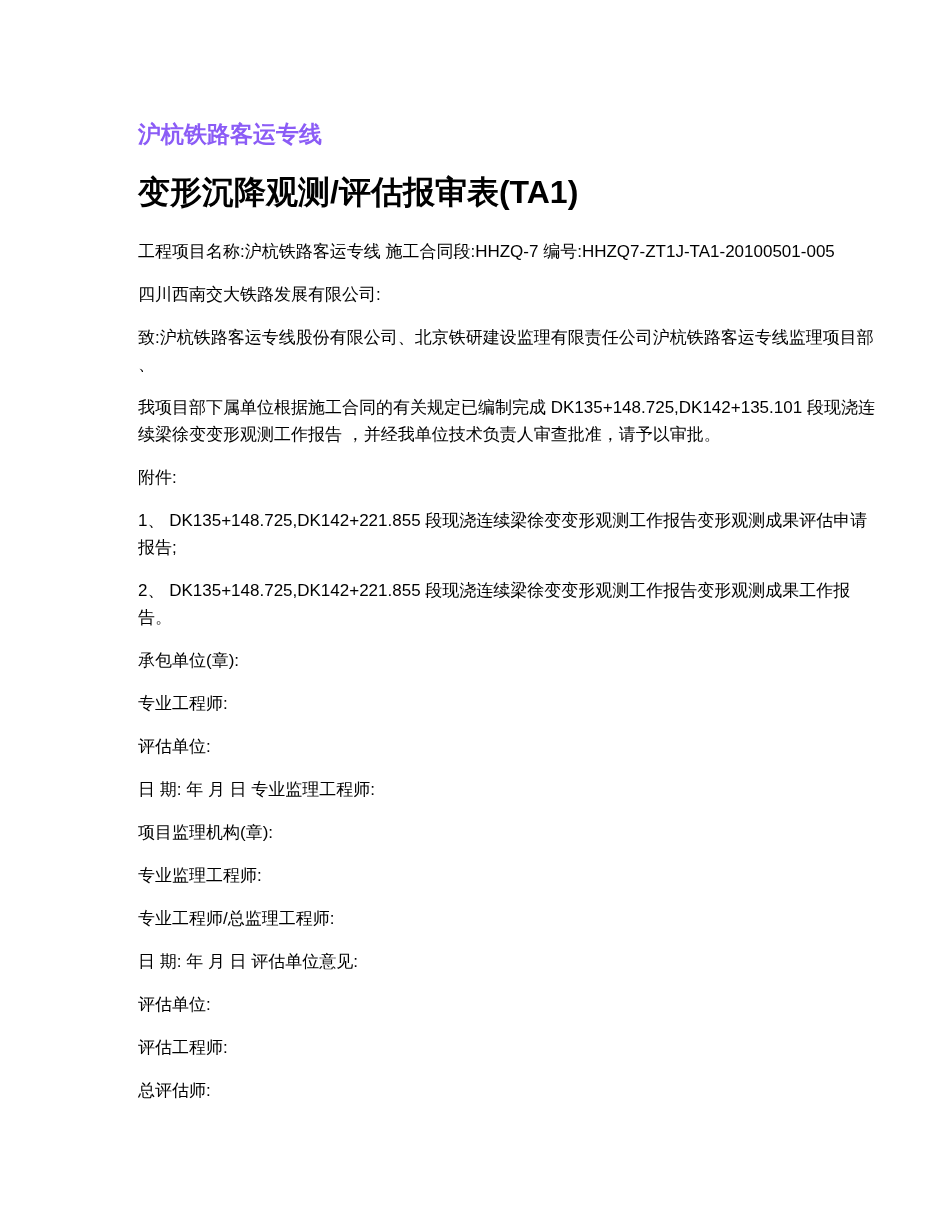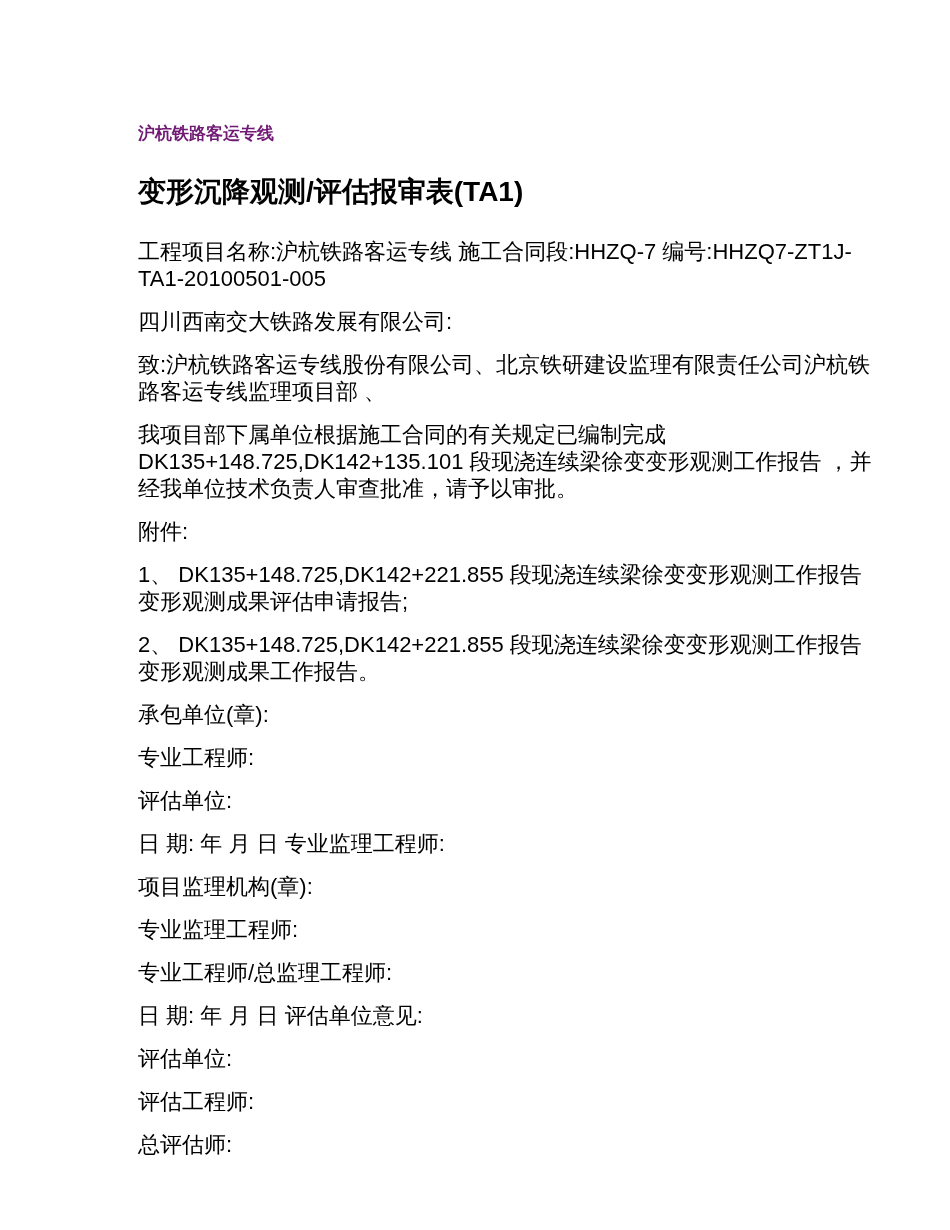--- a/index.html
+++ b/index.html
@@ -15,35 +15,35 @@
     overflow: hidden;
   }
   .page {
     box-sizing: border-box;
     width: 950px;
     height: 1230px;
     padding: 118px 58px 0 138px;
     background: #ffffff;
   }
   .project-name {
-    font-size: 17px;
+    font-size: 23px;
     font-weight: bold;
     line-height: 32px;
     margin: 0 0 20px 0;
-    color: #701a75;
+    color: #8b5cf6;
   }
   .doc-title {
-    font-size: 28px;
+    font-size: 32px;
     font-weight: bold;
     line-height: 44px;
     margin: 0 0 24px 0;
     color: #000000;
   }
   p.doc-par {
-    font-size: 22px;
+    font-size: 17px;
     font-weight: normal;
     line-height: 27px;
     margin: 0 9px 16px 0;
     color: #000000;
     word-break: normal;
     overflow-wrap: break-word;
   }
 </style>
 </head>
 <body>

